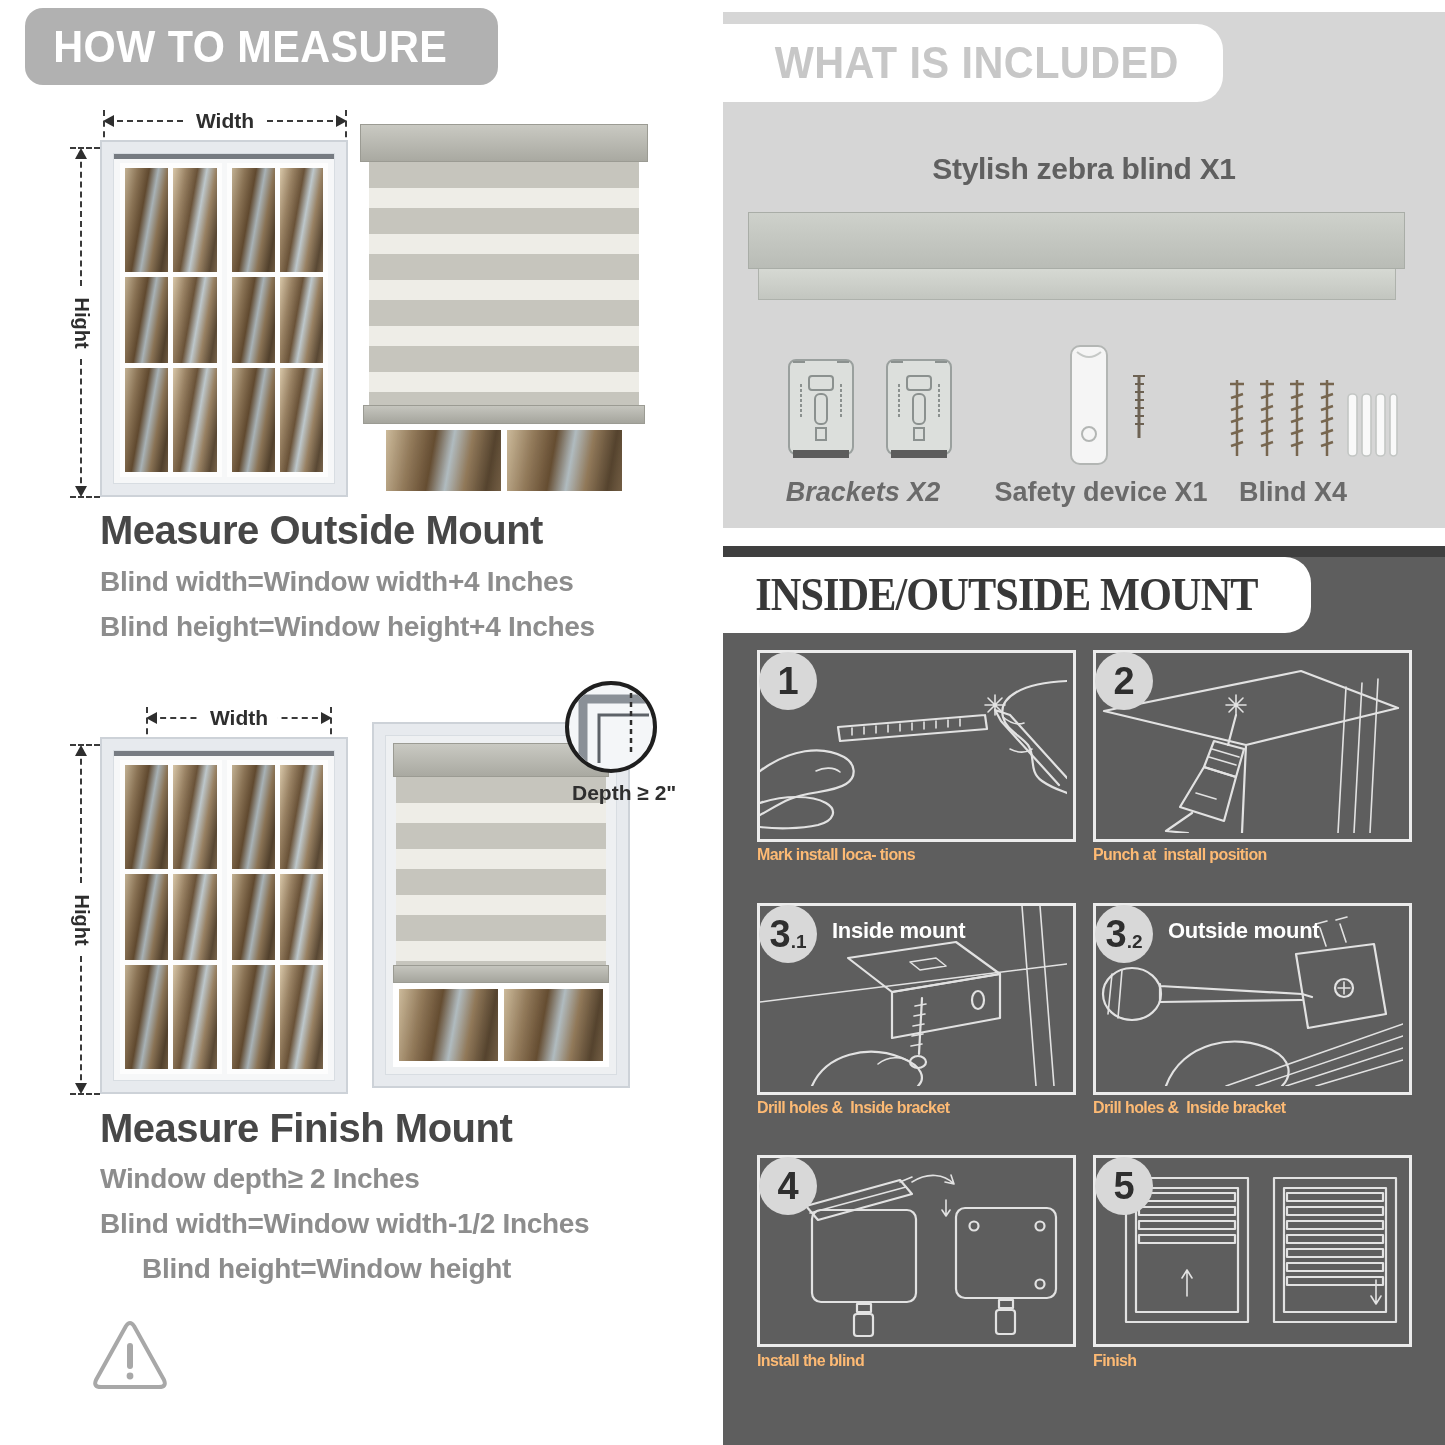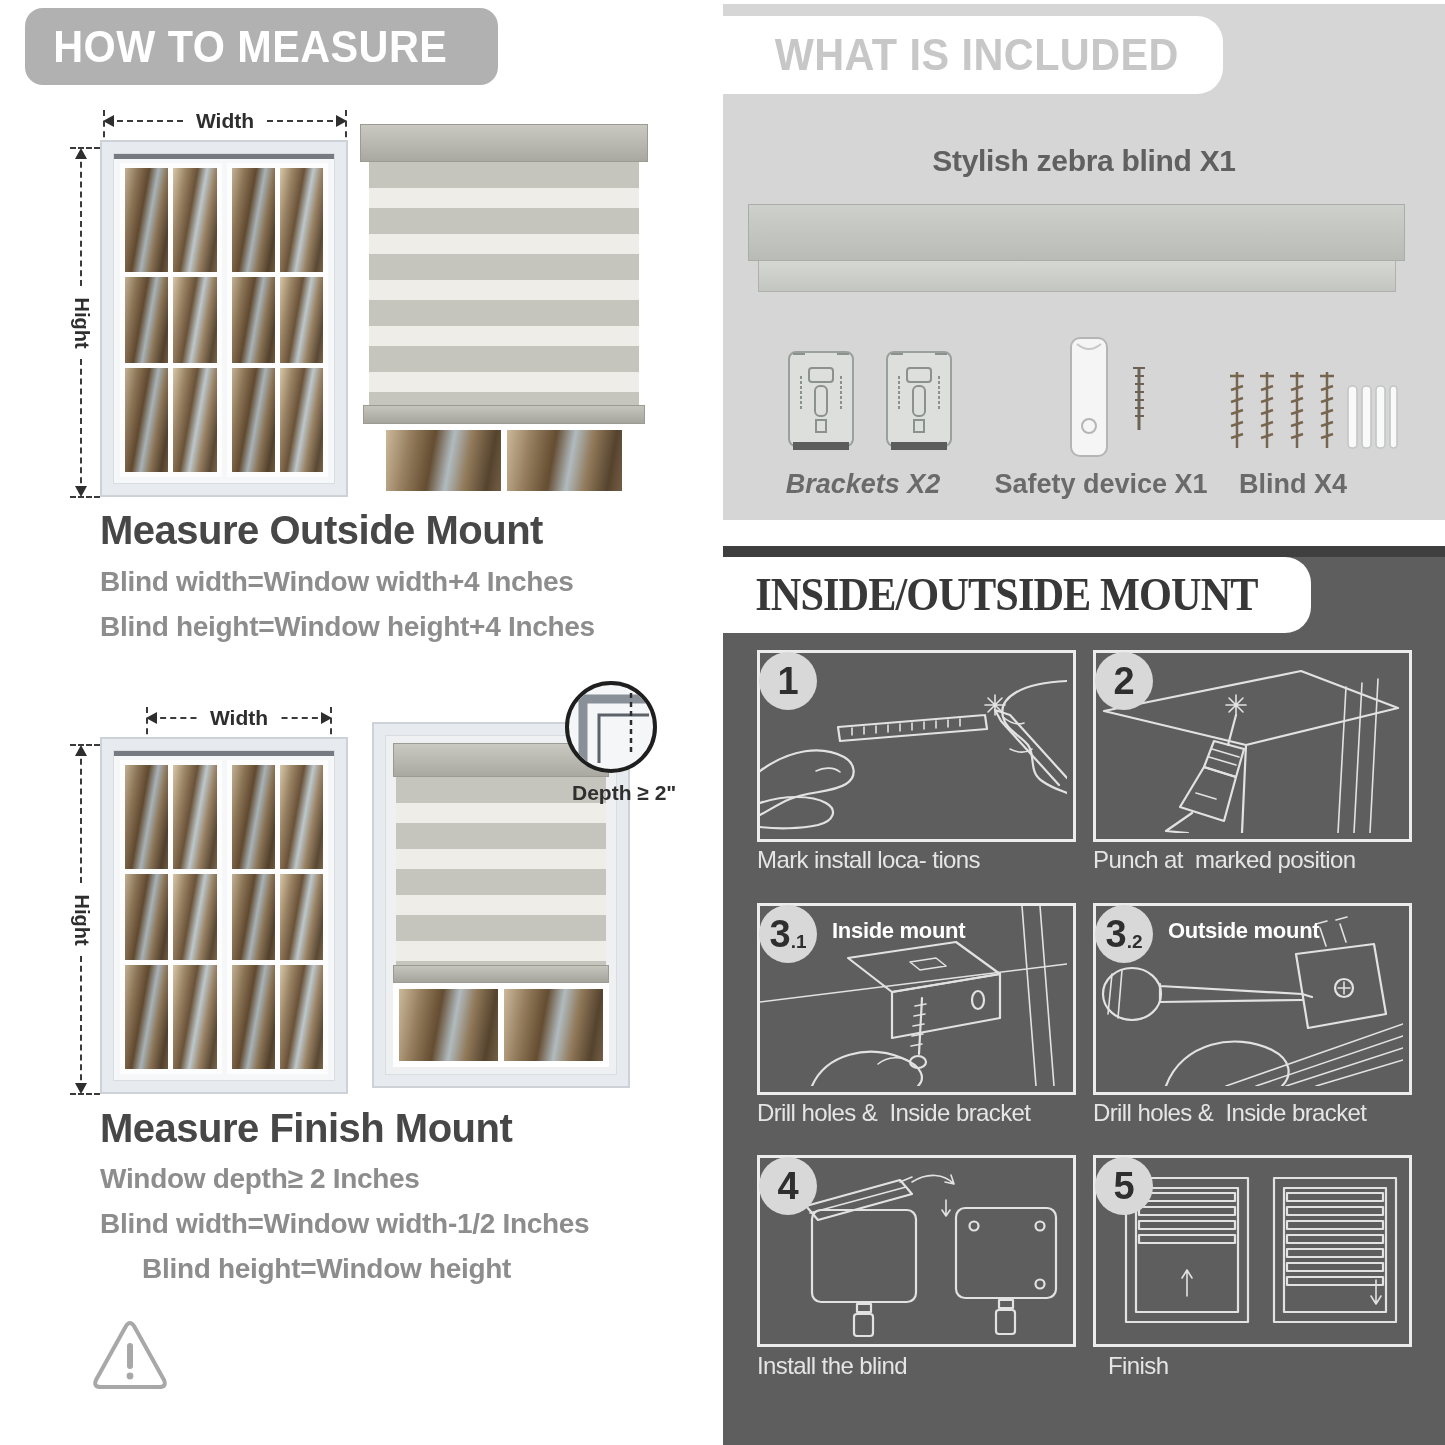--- a/index.html
+++ b/index.html
@@ -46,42 +46,42 @@
   .rail{background:linear-gradient(180deg,#c5c5be,#a5a59d);border:1px solid #9b9b93;}
   .stripes{background:repeating-linear-gradient(180deg,#c6c5bd 0 26px,#eeede7 26px 46px);}
   .wbottom{background:#fff;padding:6px;display:grid;grid-template-columns:1fr 1fr;gap:6px;}
   .wbottom .pane{filter:brightness(1.05);}
   
   .mag{border-radius:50%;border:4px solid #1f1f1f;background:#f4f6f8;overflow:hidden;}
   .depth{font-size:21px;font-weight:700;color:#2f2f2f;white-space:pre-wrap;}
   
   .warn-text{font-size:22px;color:#a6a6a6;line-height:1.5;}
   
-  .inc-panel{left:723px;top:4px;width:722px;height:516px;background:#d6d6d6;}
+  .inc-panel{left:723px;top:12px;width:722px;height:516px;background:#d6d6d6;}
   .inc-header{position:absolute;left:0;top:12px;width:500px;height:78px;background:#fff;
               border-radius:0 26px 26px 0;}
   .inc-header span{display:block;line-height:78px;padding-left:55px;font-size:44px;font-weight:700;
                    color:#c7c7c7;letter-spacing:.5px;transform:scaleX(.94);transform-origin:left center;white-space:nowrap;}
   .blind-label{position:absolute;left:0;right:0;top:140px;text-align:center;font-size:30px;
                font-weight:700;color:#606060;letter-spacing:-.3px;}
   .rail-tex{background-image:repeating-linear-gradient(90deg,rgba(255,255,255,.25) 0 2px,rgba(0,0,0,0) 2px 5px);}
   .inc-label{position:absolute;top:465px;text-align:center;font-size:27px;font-weight:700;color:#6a6a6a;}
   .sep{left:723px;top:546px;width:722px;height:11px;background:#3f3f3f;}
   .mount-panel{left:723px;top:557px;width:722px;height:888px;background:#5e5e5e;}
   .mount-header{position:absolute;left:0;top:0;width:588px;height:76px;background:#fff;
                 border-radius:0 26px 26px 0;font-family:Liberation Serif, serif;}
   .mount-header span{display:block;line-height:76px;padding-left:35px;font-size:46px;font-weight:700;
                      color:#383838;letter-spacing:-1px;transform:scaleX(.92);transform-origin:left center;white-space:nowrap;}
   .panel{position:absolute;width:313px;height:186px;border:3px solid #ececec;}
   .badge{position:absolute;left:-1px;top:-1px;width:58px;height:58px;border-radius:50%;
          background:#d8d8d8;color:#2f2f2f;display:flex;align-items:center;justify-content:center;}
   .bn{font-size:38px;font-weight:700;font-style:normal;line-height:1;}
   .bs{font-size:19px;font-weight:700;font-style:normal;align-self:flex-end;margin-bottom:10px;}
   .ptitle{position:absolute;left:72px;top:12px;font-size:22px;font-weight:700;color:#fff;letter-spacing:-.3px;}
-  .cap{position:absolute;width:330px;font-size:24px;font-weight:400;color:#e5e5e5;
+  .cap{position:absolute;width:330px;font-size:16px;font-weight:700;color:#fdba74;
        letter-spacing:-.6px;white-space:pre-wrap;}
   .lineart{position:absolute;left:0;top:0;}
   .lineart path,.lineart line,.lineart ellipse,.lineart circle,.lineart rect{
        stroke:#e2e2e2;stroke-width:2.2;fill:none;stroke-linecap:round;stroke-linejoin:round;}
   .lineart .fillw{fill:#d8d8d8;stroke:none;}
   .lineart .thin{stroke-width:1.6;}
 </style>
 </head>
 <body>
 
@@ -309,21 +309,21 @@
         <path class="thin" d="M116,96 l27,8 M113,104 l27,8"></path>
         <path d="M108,114 L140,124 L128,168 L84,154 Z"></path>
         <path d="M96,160 L70,178 L92,180"></path>
         <path class="thin" d="M100,140 l20,6"></path>
       </svg>
       <div class="badge">
           <b class="bn">2</b>
           <i class="bs"></i>
         </div>
     </div>
-    <div class="cap" style="left:370px;top:289px;">Punch at  marked position</div>
+    <div class="cap" style="left:370px;top:289px;">Punch at  install position</div>
 
     <div class="panel" style="left:34px;top:346px;">
       <svg class="lineart" width="307" height="180" viewBox="0 0 307 180">
         <path class="thin" d="M0,96 L307,58 M262,0 L276,180 M280,0 L294,180"></path>
         <path d="M88,52 L196,36 L240,68 L132,86 Z"></path>
         <path d="M132,86 L240,68 L240,112 L132,132 Z"></path>
         <path class="thin" d="M150,56 l26,-4 l10,8 l-26,4 Z"></path>
         <ellipse cx="218" cy="94" rx="6" ry="9"></ellipse>
         <path d="M162,92 L159,148"></path>
         <path class="thin" d="M155,100 l11,-2 M154,110 l11,-2 M153,120 l11,-2 M152,130 l11,-2 M151,140 l11,-2"></path>
@@ -404,16 +404,16 @@
             <rect x="191" y="105" width="96" height="8"></rect>
           <rect x="191" y="119" width="96" height="8"></rect>
         </g>
         <path class="thin" d="M280,122 L280,146 M280,146 l-5,-8 M280,146 l5,-8"></path>
       </svg>
       <div class="badge">
           <b class="bn">5</b>
           <i class="bs"></i>
         </div>
     </div>
-    <div class="cap" style="left:370px;top:795px;margin-left:15px;">Finish</div>
+    <div class="cap" style="left:370px;top:795px;">Finish</div>
   </div>
 
 </div>
 
 </body></html>

